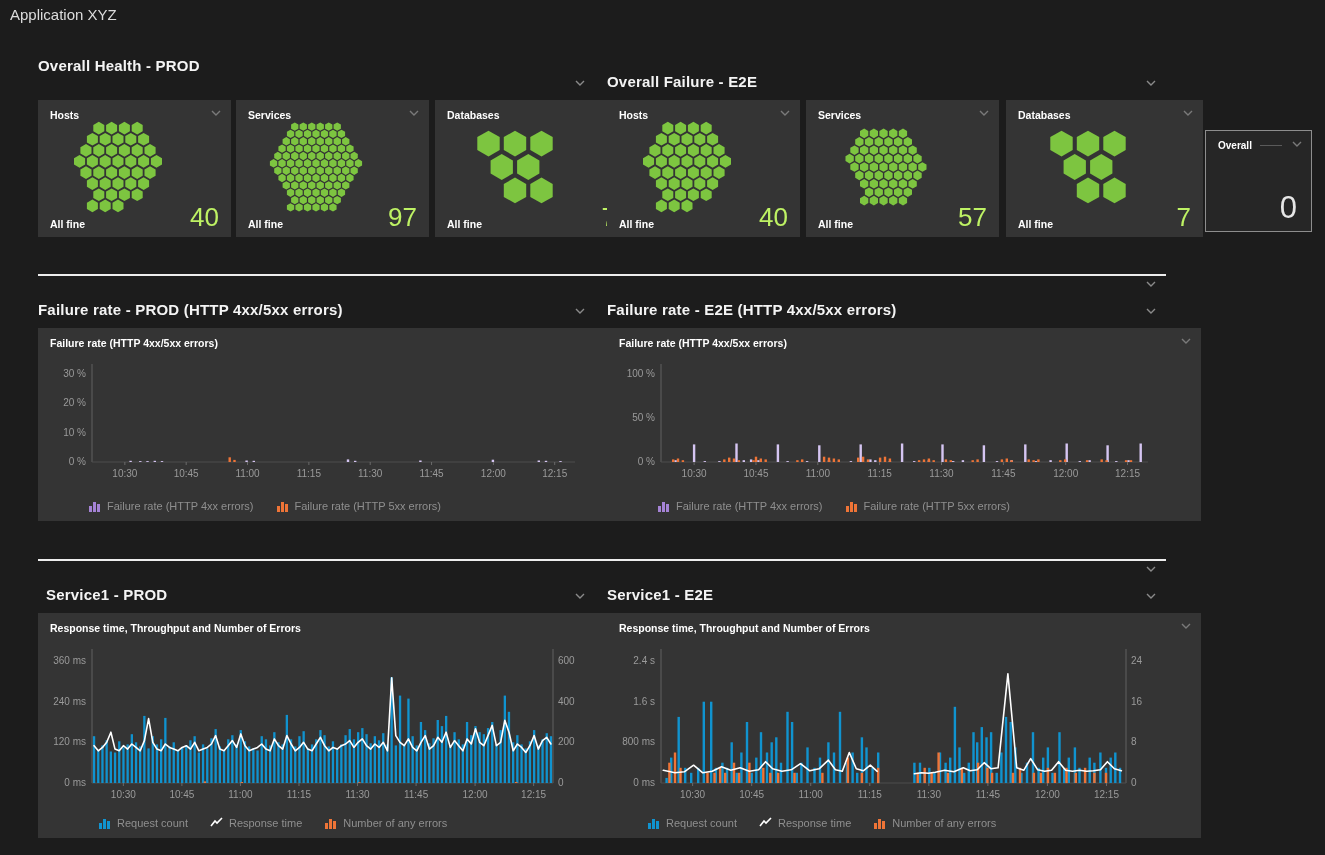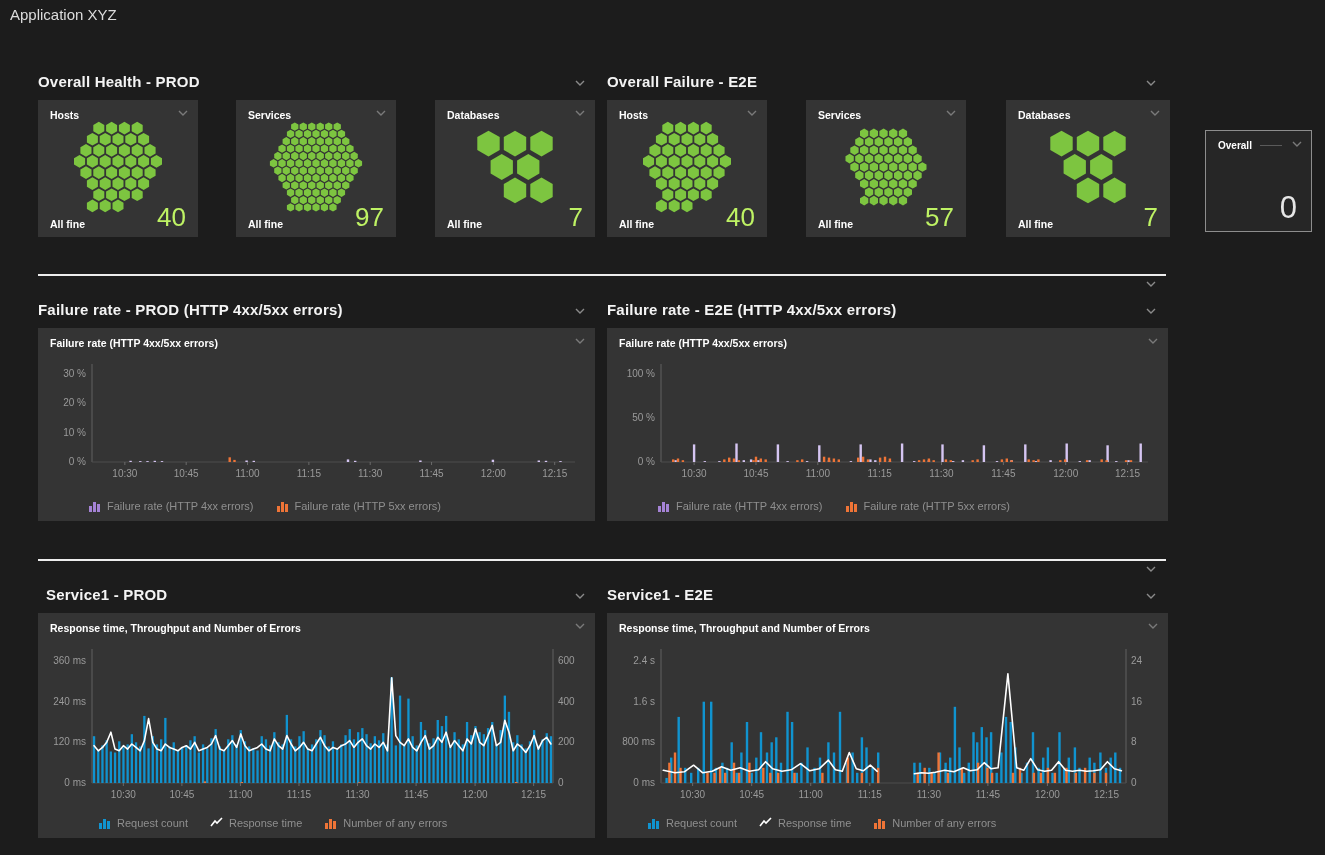--- a/index.html
+++ b/index.html
@@ -1,41 +1,41 @@
 <!DOCTYPE html>
 <html><head>
 <meta charset="utf-8">
 <style>
   html,body{margin:0;padding:0;background:#1c1c1c;width:1325px;height:855px;overflow:hidden;
     font-family:"Liberation Sans",sans-serif;color:#fff;position:relative;}
   .abs{position:absolute;}
   .page-title{left:10px;top:6px;font-size:15px;color:#dcdcdc;}
   .sec-title{font-size:15px;font-weight:bold;color:#f4f4f4;letter-spacing:.2px;}
-  .tile{position:absolute;background:#343434;}
+  .tile{position:absolute;background:#343434;padding-left:33px;}
   .tile-head{position:absolute;top:9px;left:12px;right:9px;display:flex;justify-content:space-between;align-items:flex-start;}
   .tile-title{font-size:10.5px;font-weight:bold;color:#fff;}
   .chev{flex:0 0 auto;}
   .tile-foot{position:absolute;left:12px;right:12px;bottom:7px;display:flex;justify-content:space-between;align-items:flex-end;}
   .status-label{font-size:10.5px;font-weight:bold;color:#fff;text-align:center;}
   .big-count{font-size:26px;color:#bef264;line-height:1;}
   .hexsvg{position:absolute;left:0;top:16px;}
   .divider{position:absolute;height:2px;background:#ededed;}
   .problems-tile{position:absolute;background:#262626;border:1px solid #8d8d8d;}
   .problems-zero{position:absolute;right:14px;bottom:8px;font-size:31px;color:#e6e6e6;line-height:1;}
   .spark{display:inline-block;width:22px;height:1px;background:#5a5a5a;margin:5px 6px 0 0;}
   .chart-svg{position:absolute;left:8px;top:28px;}
   .legend{position:absolute;left:50px;bottom:9px;display:flex;gap:22px;align-items:center;font-size:11px;color:#8f8f8f;white-space:nowrap;}
   .legend-item{display:flex;align-items:center;gap:6px;cursor:pointer;}
 </style>
 </head>
 <body>
 
 <div class="abs page-title">Application XYZ</div>
 
-<div class="abs sec-title" style="left:38px;top:73px;">Overall Health - PROD</div>
+<div class="abs sec-title" style="left:38px;top:57px;">Overall Health - PROD</div>
 <svg class="abs chev" style="left:574px;top:79px;" width="12" height="8">
     <polyline points="2,2 6,6 10,2" fill="none" stroke="#8a8a8a" stroke-width="1.4"></polyline>
   </svg>
 <div class="abs sec-title" style="left:607px;top:73px;">Overall Failure - E2E</div>
 <svg class="abs chev" style="left:1145px;top:79px;" width="12" height="8">
     <polyline points="2,2 6,6 10,2" fill="none" stroke="#8a8a8a" stroke-width="1.4"></polyline>
   </svg>
 
 <div class="tile" style="left:38px;top:100px;width:160px;height:137px;">
   <div class="tile-head">

